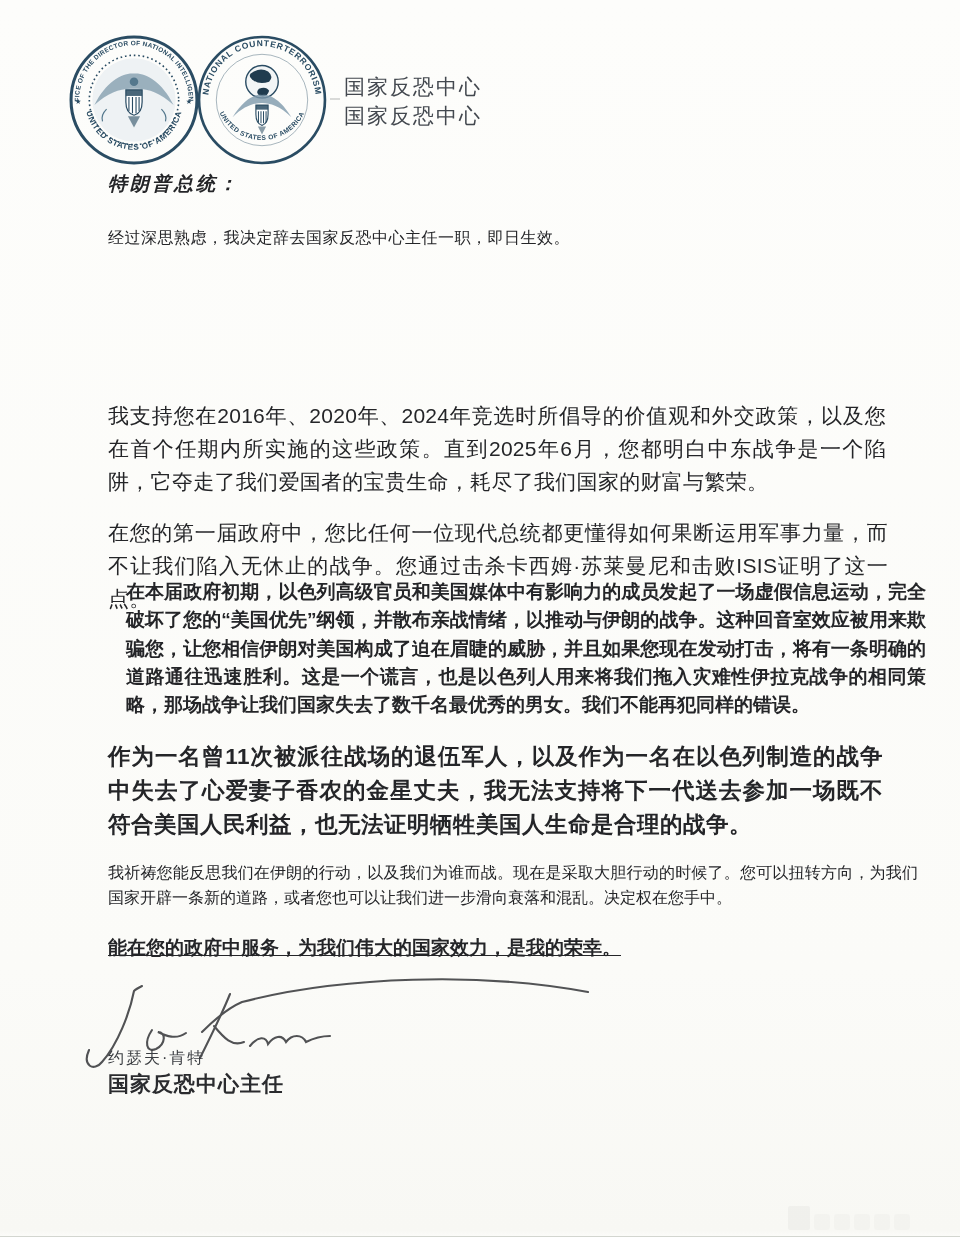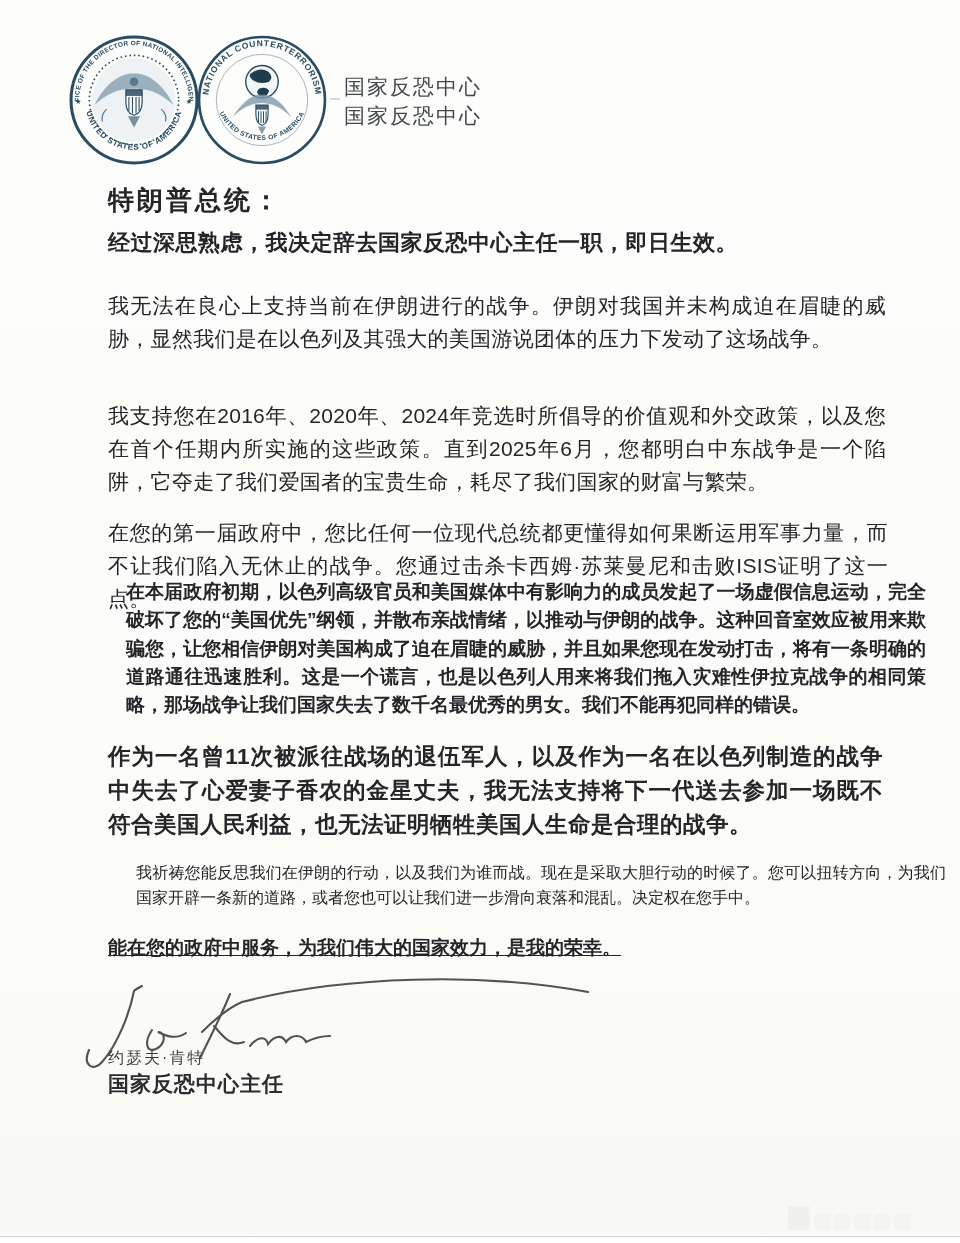--- a/index.html
+++ b/index.html
@@ -17,32 +17,32 @@
   .seal{width:132px;height:132px;}
   .seal + .seal{margin-left:-4px;}
   .org-block{position:absolute;left:344px;top:72px;}
   .org-line{
     font-size:21px;line-height:29px;letter-spacing:2px;
     color:#43484f;font-weight:500;white-space:nowrap;
   }
   .smudge{position:absolute;left:330px;top:98px;width:10px;height:2px;background:#c9cbc9;opacity:.7;}
   
   .para{position:absolute;left:108px;margin:0;text-align:justify;color:#242528;}
-  .salutation{top:183px;font-size:26px;font-weight:600;letter-spacing:3px;}
-  .p-big{font-size:22px;font-weight:700;line-height:1.5;letter-spacing:.5px;}
+  .salutation{top:171px;font-size:19px;font-weight:600;letter-spacing:3px;font-style:italic;}
+  .p-big{font-size:16px;font-weight:400;line-height:1.5;letter-spacing:.5px;}
   .p1{top:226px;width:640px;}
   .p-med{font-size:21px;font-weight:500;line-height:1.57;letter-spacing:.3px;}
   .p2{top:290px;width:778px;}
   .p3{top:374px;width:778px;margin-top:26px;}
   .p4{top:487px;width:780px;margin-top:30px;}
   .p-small{font-size:19px;font-weight:700;line-height:1.49;letter-spacing:0;margin-left:18px;}
   .p5{top:578px;width:800px;}
   .p6{top:740px;width:775px;font-size:22.5px;font-weight:700;line-height:1.52;}
   .p-xsmall{font-size:16px;font-weight:500;line-height:1.58;}
-  .p7{top:860px;width:810px;margin-left:28px;}
+  .p7{top:860px;width:810px;}
   .p8{top:935px;width:700px;font-size:19px;font-weight:600;text-decoration:underline;}
   
   .signature{position:absolute;left:72px;top:970px;width:530px;height:100px;}
   .sig-name{position:absolute;left:108px;top:1048px;font-size:16px;font-weight:500;color:#3a3d41;letter-spacing:2px;text-align:right;}
   .sig-title{position:absolute;left:108px;top:1070px;font-size:21px;font-weight:700;color:#2a2b2e;letter-spacing:1px;}
   
   .bottom-edge{position:absolute;left:0;top:1236px;width:960px;height:1px;background:#d3d6d0;}
   .below-edge{position:absolute;left:0;top:1237px;width:960px;height:6px;background:#ffffff;}
   .watermark{position:absolute;left:788px;top:1200px;width:150px;height:30px;opacity:.35;display:flex;align-items:flex-end;gap:4px;}
   .wm-box{width:22px;height:24px;background:#e3e3e0;border-radius:2px;}
@@ -105,21 +105,20 @@
   </div>
 
   <div class="smudge"></div>
   <div class="org-block">
     <div class="org-line">国家反恐中心</div>
     <div class="org-line">国家反恐中心</div>
   </div>
 
   <p class="para salutation">特朗普总统：</p>
   <p class="para p-big p1">经过深思熟虑，我决定辞去国家反恐中心主任一职，即日生效。</p>
-  <p class="para p-med p2">我无法在良心上支持当前在伊朗进行的战争。伊朗对我国并未构成迫在眉睫的威胁，显然我们是在以色列及其强大的美国游说团体的压力下发动了这场战争。</p>
   <p class="para p-med p3">我支持您在2016年、2020年、2024年竞选时所倡导的价值观和外交政策，以及您在首个任期内所实施的这些政策。直到2025年6月，您都明白中东战争是一个陷阱，它夺走了我们爱国者的宝贵生命，耗尽了我们国家的财富与繁荣。</p>
   <p class="para p-med p4">在您的第一届政府中，您比任何一位现代总统都更懂得如何果断运用军事力量，而不让我们陷入无休止的战争。您通过击杀卡西姆·苏莱曼尼和击败ISIS证明了这一点。</p>
   <p class="para p-small p5">在本届政府初期，以色列高级官员和美国媒体中有影响力的成员发起了一场虚假信息运动，完全破坏了您的“美国优先”纲领，并散布亲战情绪，以推动与伊朗的战争。这种回音室效应被用来欺骗您，让您相信伊朗对美国构成了迫在眉睫的威胁，并且如果您现在发动打击，将有一条明确的道路通往迅速胜利。这是一个谎言，也是以色列人用来将我们拖入灾难性伊拉克战争的相同策略，那场战争让我们国家失去了数千名最优秀的男女。我们不能再犯同样的错误。</p>
   <p class="para p-big p6">作为一名曾11次被派往战场的退伍军人，以及作为一名在以色列制造的战争中失去了心爱妻子香农的金星丈夫，我无法支持将下一代送去参加一场既不符合美国人民利益，也无法证明牺牲美国人生命是合理的战争。</p>
   <p class="para p-xsmall p7">我祈祷您能反思我们在伊朗的行动，以及我们为谁而战。现在是采取大胆行动的时候了。您可以扭转方向，为我们国家开辟一条新的道路，或者您也可以让我们进一步滑向衰落和混乱。决定权在您手中。</p>
   <p class="para p8">能在您的政府中服务，为我们伟大的国家效力，是我的荣幸。</p>
 
   <svg class="signature" viewBox="0 0 530 100">
     <g fill="none" stroke="#3f4043" stroke-width="2.1" stroke-linecap="round" opacity="0.9">
 

